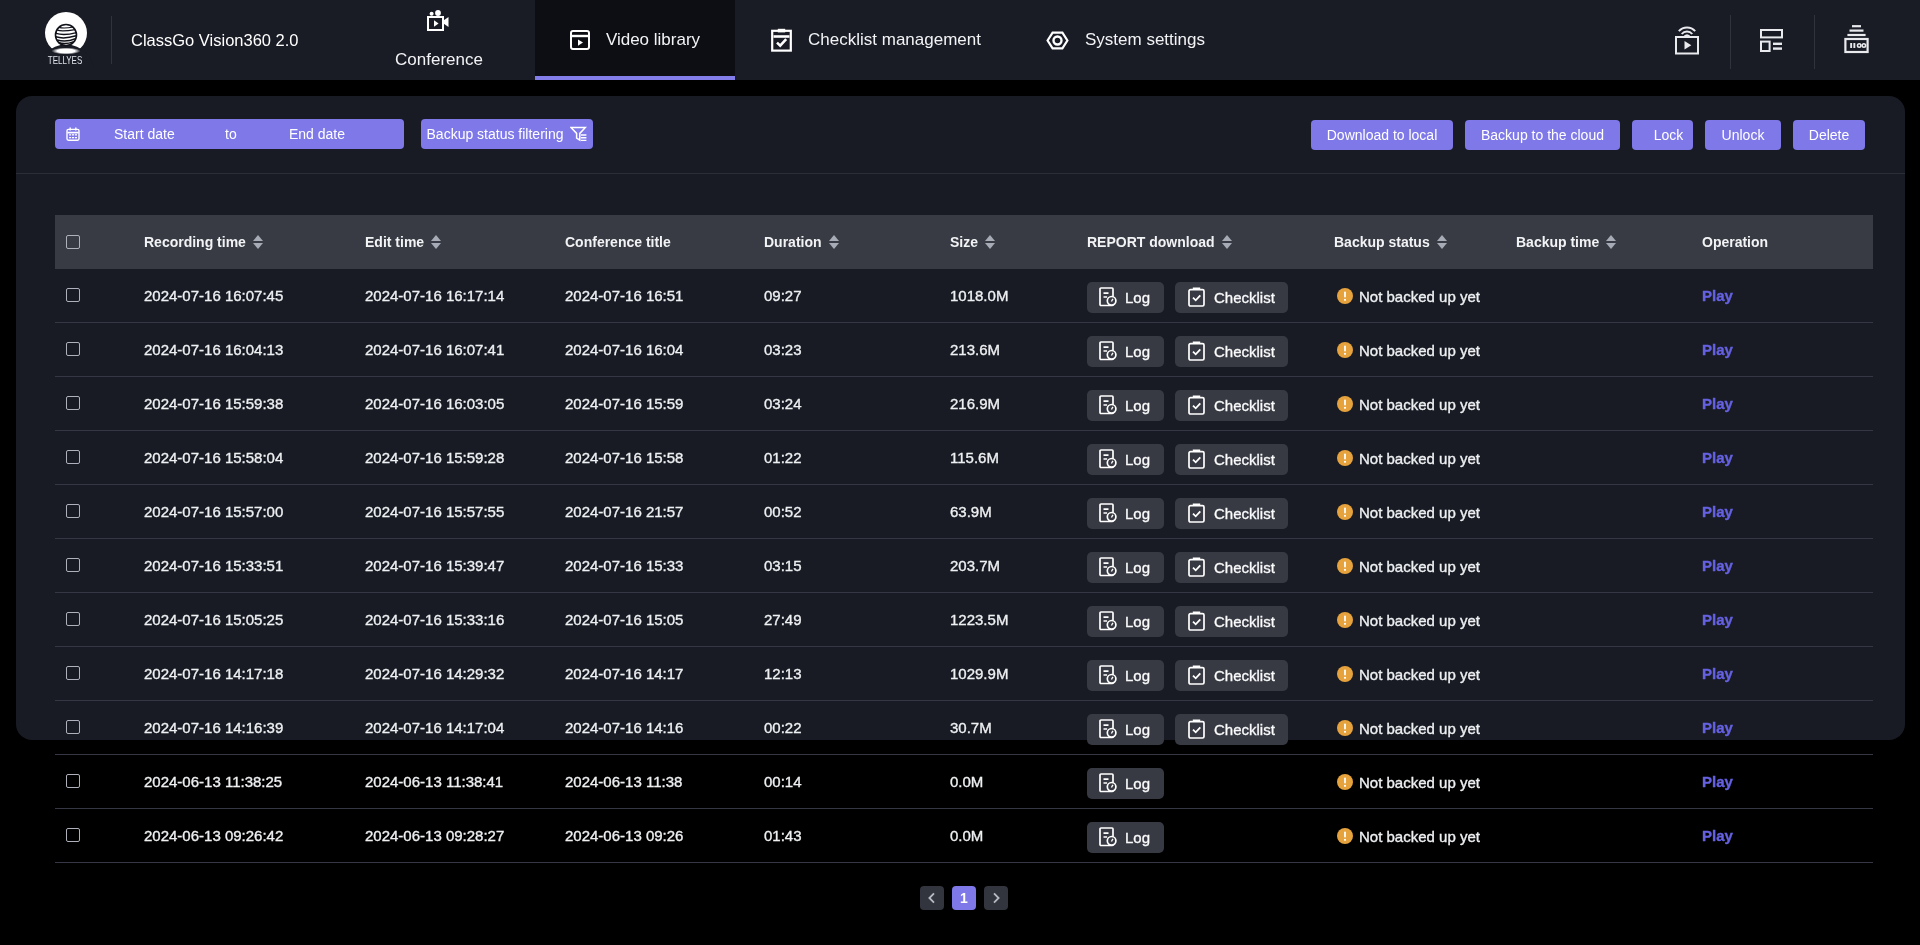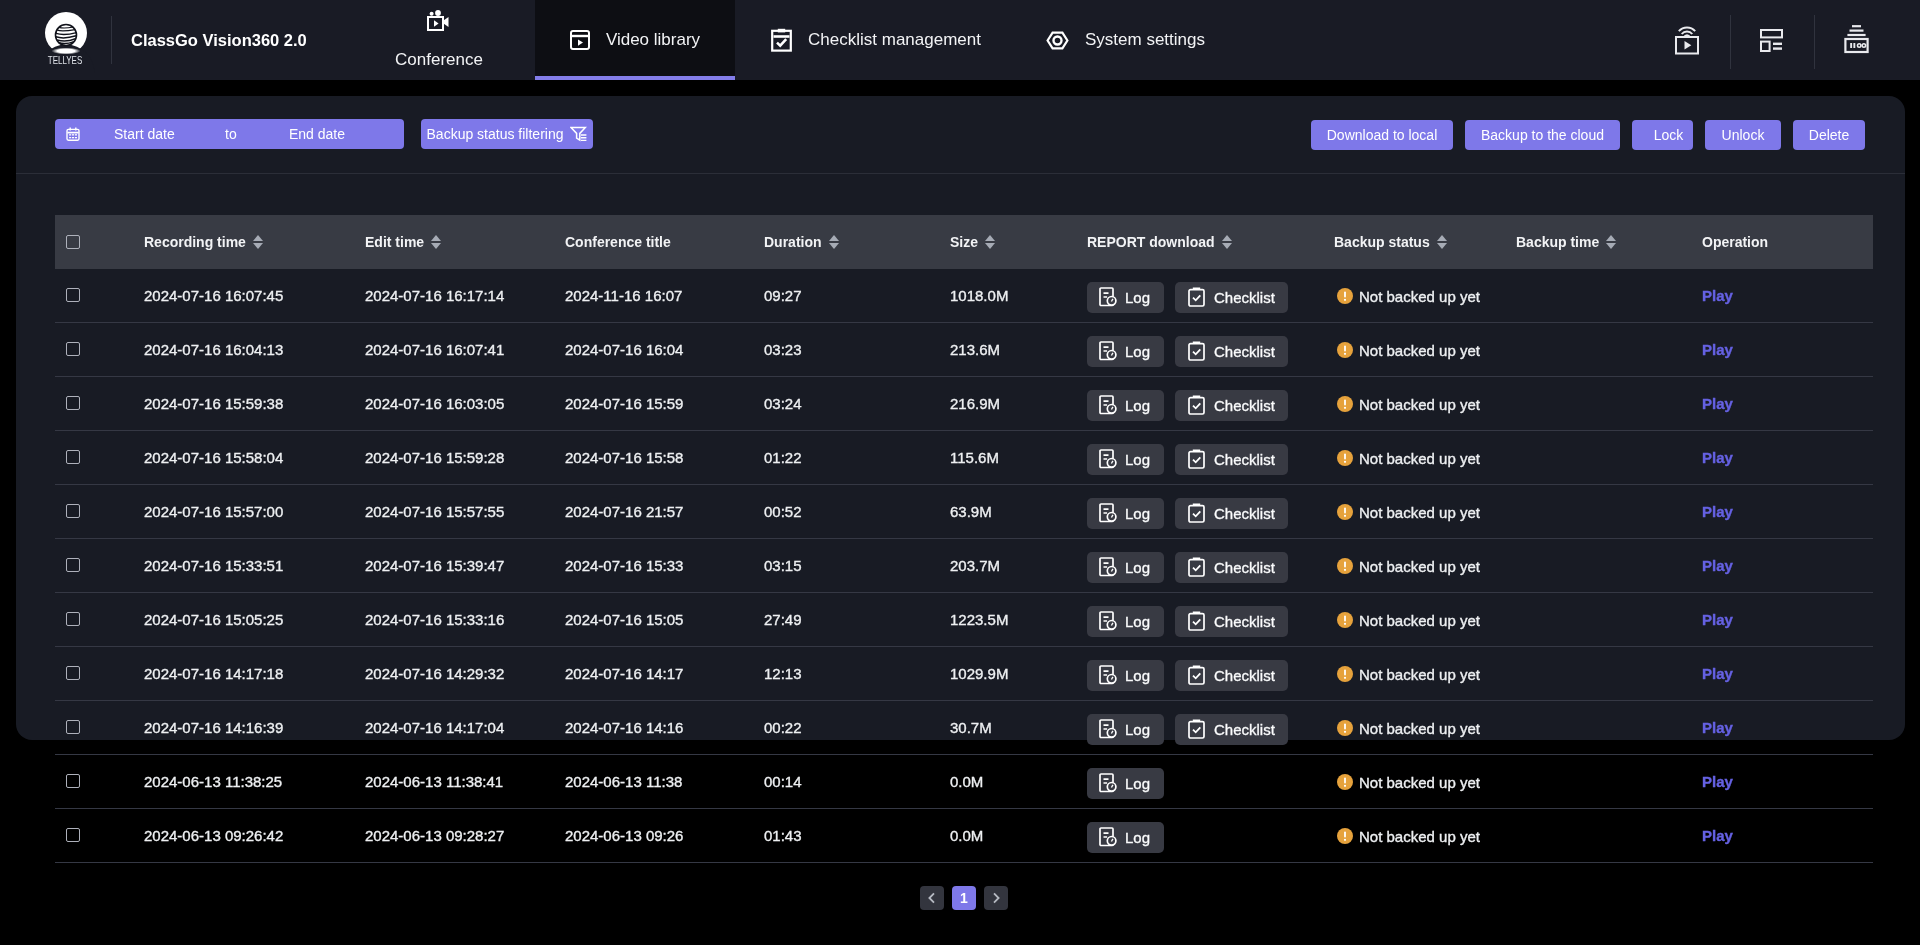--- a/index.html
+++ b/index.html
@@ -1,21 +1,21 @@
 <!DOCTYPE html>
 <html><head><meta charset="utf-8">
 <style>
 * { margin:0; padding:0; box-sizing:border-box; }
 html,body { width:1920px; height:945px; background:#000; overflow:hidden;
   font-family:"Liberation Sans", sans-serif; }
 .nav { position:absolute; left:0; top:0; width:1920px; height:80px; background:#191b25; }
 .logo { position:absolute; left:45px; top:11px; }
 .navdiv { position:absolute; width:1px; background:#30333e; }
 .title { position:absolute; left:131px; top:0; height:80px; line-height:80px;
-  color:#fff; font-size:16.5px; font-weight:bold;text-align:right; }
+  color:#fff; font-size:16.5px; font-weight:normal;text-align:right; }
 .tab { position:absolute; top:0; height:80px; display:flex; align-items:center;
   justify-content:center; gap:16px; color:#f2f3f5; font-size:17px; }
 .tab.active { background:#0d0e13; }
 .tab.active::after { content:""; position:absolute; left:0; bottom:0; width:100%;
   height:4px; background:#837de9; }
 .ticon { flex:none; }
 .panel { position:absolute; left:16px; top:96px; width:1889px; height:644px;
   background:#181b24; border-radius:16px; }
 .dater { position:absolute; left:39px; top:23px; width:349px; height:30px;
   background:#7e78e9; border-radius:4px; color:#fff; font-size:14px; }
@@ -204,21 +204,21 @@
       <div class="hc" style="left:895px">Size<span class="sort"><i class="su"></i><i class="sd"></i></span></div>
       <div class="hc" style="left:1032px">REPORT download<span class="sort"><i class="su"></i><i class="sd"></i></span></div>
       <div class="hc" style="left:1279px">Backup status<span class="sort"><i class="su"></i><i class="sd"></i></span></div>
       <div class="hc" style="left:1461px">Backup time<span class="sort"><i class="su"></i><i class="sd"></i></span></div>
       <div class="hc" style="left:1647px">Operation</div>
     </div>
     <div class="row">
       <span class="cb" style="left:11px"></span>
       <div class="c" style="left:89px">2024-07-16 16:07:45</div>
       <div class="c" style="left:310px">2024-07-16 16:17:14</div>
-      <div class="c" style="left:510px">2024-11-16 16:07</div>
+      <div class="c" style="left:510px">2024-07-16 16:51</div>
       <div class="c" style="left:709px">09:27</div>
       <div class="c" style="left:895px">1018.0M</div>
       <div class="c" style="left:1032px"><button class="gbtn lbtn">
             <svg class="bicon" width="18" height="20" viewBox="0 0 18 20">
               <g fill="none" stroke="#fff" stroke-width="1.7">
                 <rect x="1" y="1" width="13" height="17.5" rx="1"></rect>
                 <path d="M4.5 6.2h5M4.5 10h3.6"></path>
                 <circle cx="12.6" cy="13.8" r="4.3" fill="#383a43"></circle>
                 <path d="M13.9 11.9l-1.5 2.6" stroke-width="1.4"></path>
               </g>

